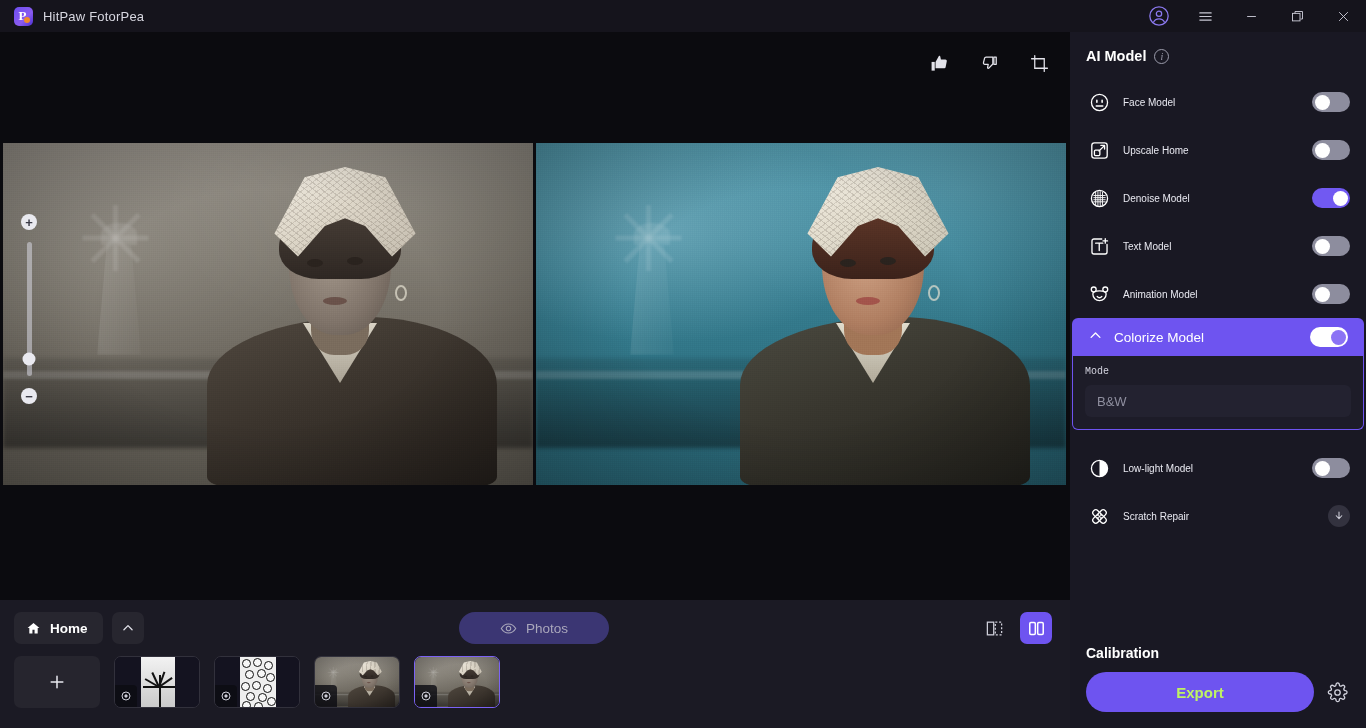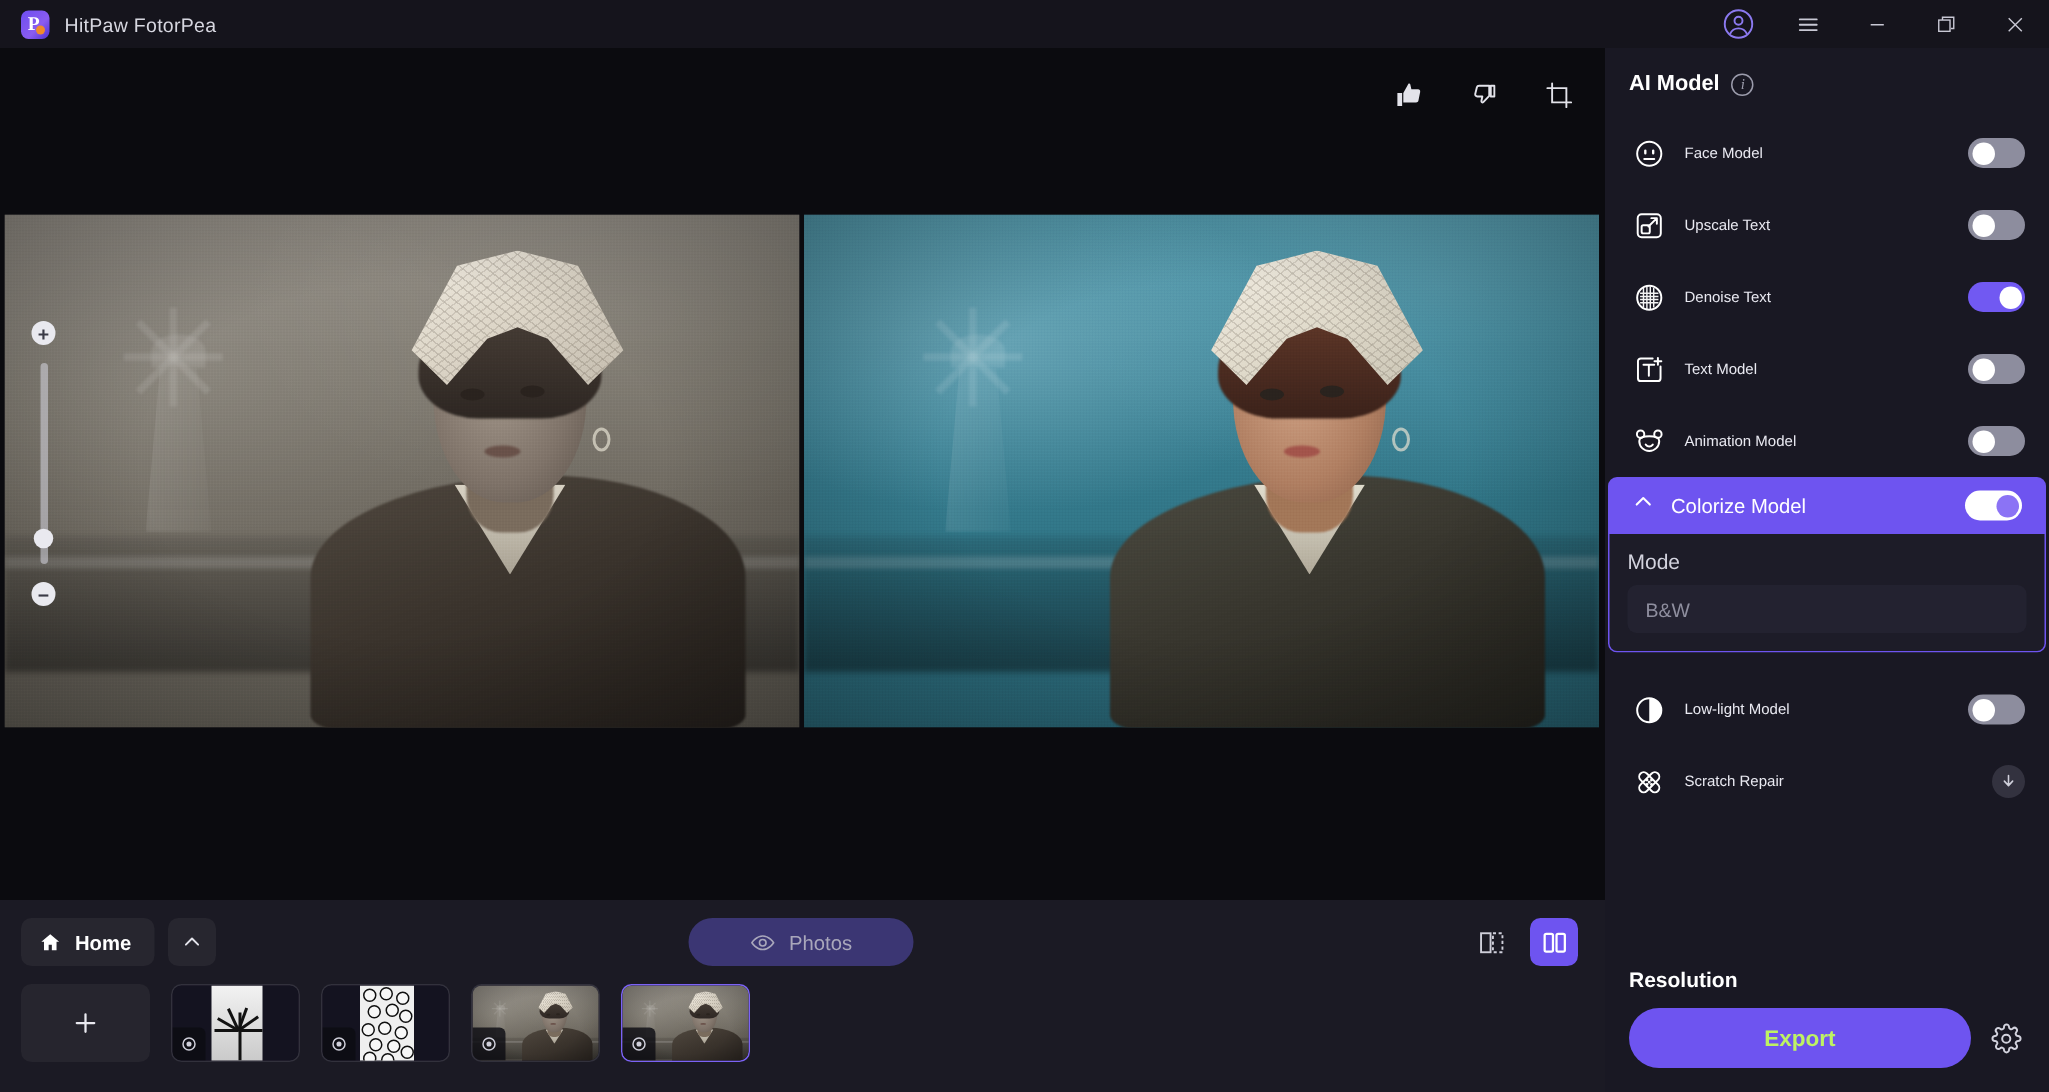--- a/index.html
+++ b/index.html
@@ -281,21 +281,21 @@
 
   .colorize-head {
     height:38px; background:#6e54f0; display:flex; align-items:center; padding:0 16px;
     border-radius:6px 6px 0 0; cursor:pointer; margin: 0 2px;
   }
   .colorize-head .ml { margin-left:11px; font-size:13.5px; color:#ffffff; flex:1; }
   .colorize-body {
     margin: 0 2px; background:#1d1c28; border:1.5px solid #6e54f0; border-top:none;
     border-radius: 0 0 6px 6px; padding: 10px 12px 12px 12px;
   }
-  .mode-label { font-size:14px; color:#d3d3de; margin-bottom:8px; }
+  .mode-label { font-size:10px; color:#d3d3de; margin-bottom:8px;font-family:Liberation Mono, monospace; }
   .mode-list { background:#232230; border-radius:6px; padding: 0 12px; }
   .mode-item {
     height:32px; display:flex; align-items:center; font-size:13px; color:#eaeaf2; cursor:pointer;
     position:relative;
   }
   .mode-item.dim { color:#8f8f9f; }
   .mode-item + .mode-item { border-top:6px solid #a21caf; }
   .mode-check { margin-left:auto; color:#ffffff; font-size:14px; }
 
   .res-label {
@@ -643,37 +643,37 @@
       </div>
 
       <div class="model-row">
         <span class="mi">
           <svg width="21" height="21" viewBox="0 0 24 24" fill="none" stroke="currentColor" stroke-width="1.5" stroke-linecap="round" stroke-linejoin="round">
             <rect x="3.2" y="3.2" width="17.6" height="17.6" rx="3"></rect>
             <rect x="6.2" y="11.6" width="6.2" height="6.2" rx="1.2"></rect>
             <path d="M11.4 12.6L17.6 6.4M13.6 6.2h4.2v4.2"></path>
           </svg>
         </span>
-        <span class="ml">Upscale Text</span>
+        <span class="ml">Upscale Home</span>
         <span class="toggle">
             <span class="knob"></span>
           </span>
       </div>
 
       <div class="model-row">
         <span class="mi">
           <svg width="21" height="21" viewBox="0 0 24 24" fill="none" stroke="currentColor" stroke-width="1.5">
             <circle cx="12" cy="12" r="9.2"></circle>
             <g stroke-width="1.1" opacity=".95">
               <path d="M5 8.6h14M5 11h14M5 13.4h14M5 15.8h14"></path>
               <path d="M7.6 4.4v15M10.2 3.6v17M12.8 3.6v17M15.4 4.4v15"></path>
             </g>
           </svg>
         </span>
-        <span class="ml">Denoise Text</span>
+        <span class="ml">Denoise Model</span>
         <span class="toggle on">
             <span class="knob"></span>
           </span>
       </div>
 
       <div class="model-row">
         <span class="mi">
           <svg width="21" height="21" viewBox="0 0 24 24" fill="none" stroke="currentColor" stroke-width="1.5" stroke-linecap="round">
             <path d="M14.6 3.4H5.6a2.2 2.2 0 00-2.2 2.2v12.8a2.2 2.2 0 002.2 2.2h12.8a2.2 2.2 0 002.2-2.2V9.6"></path>
             <path d="M7.6 8.2h8.2M11.7 8.2v8.4"></path>
@@ -753,21 +753,21 @@
         <span class="ml">Scratch Repair</span>
         <span class="dl-circle">
           <svg width="12" height="12" viewBox="0 0 24 24" fill="none" stroke="currentColor" stroke-width="2.1" stroke-linecap="round" stroke-linejoin="round">
             <path d="M12 4v13M6.5 11.5L12 17.5l5.5-6"></path>
           </svg>
         </span>
       </div>
 
     </div>
 
-    <div class="res-label">Resolution</div>
+    <div class="res-label">Calibration</div>
     <div class="export-row">
       <div class="export-btn">Export</div>
       <div class="gear-btn">
         <svg width="21" height="21" viewBox="0 0 24 24" fill="none" stroke="currentColor" stroke-width="1.5" stroke-linejoin="round">
           <circle cx="12" cy="12" r="3.1"></circle>
           <path d="M19.3 14.6a1.6 1.6 0 00.3 1.8l.1.1a1.9 1.9 0 11-2.7 2.7l-.1-.1a1.6 1.6 0 00-1.8-.3 1.6 1.6 0 00-1 1.5v.2a1.9 1.9 0 11-3.8 0v-.1a1.6 1.6 0 00-1-1.5 1.6 1.6 0 00-1.8.3l-.1.1a1.9 1.9 0 11-2.7-2.7l.1-.1a1.6 1.6 0 00.3-1.8 1.6 1.6 0 00-1.5-1h-.2a1.9 1.9 0 110-3.8h.1a1.6 1.6 0 001.5-1 1.6 1.6 0 00-.3-1.8l-.1-.1a1.9 1.9 0 112.7-2.7l.1.1a1.6 1.6 0 001.8.3h.1a1.6 1.6 0 001-1.5v-.2a1.9 1.9 0 113.8 0v.1a1.6 1.6 0 001 1.5 1.6 1.6 0 001.8-.3l.1-.1a1.9 1.9 0 112.7 2.7l-.1.1a1.6 1.6 0 00-.3 1.8v.1a1.6 1.6 0 001.5 1h.2a1.9 1.9 0 110 3.8h-.1a1.6 1.6 0 00-1.5 1z"></path>
         </svg>
       </div>
     </div>
   </div>

